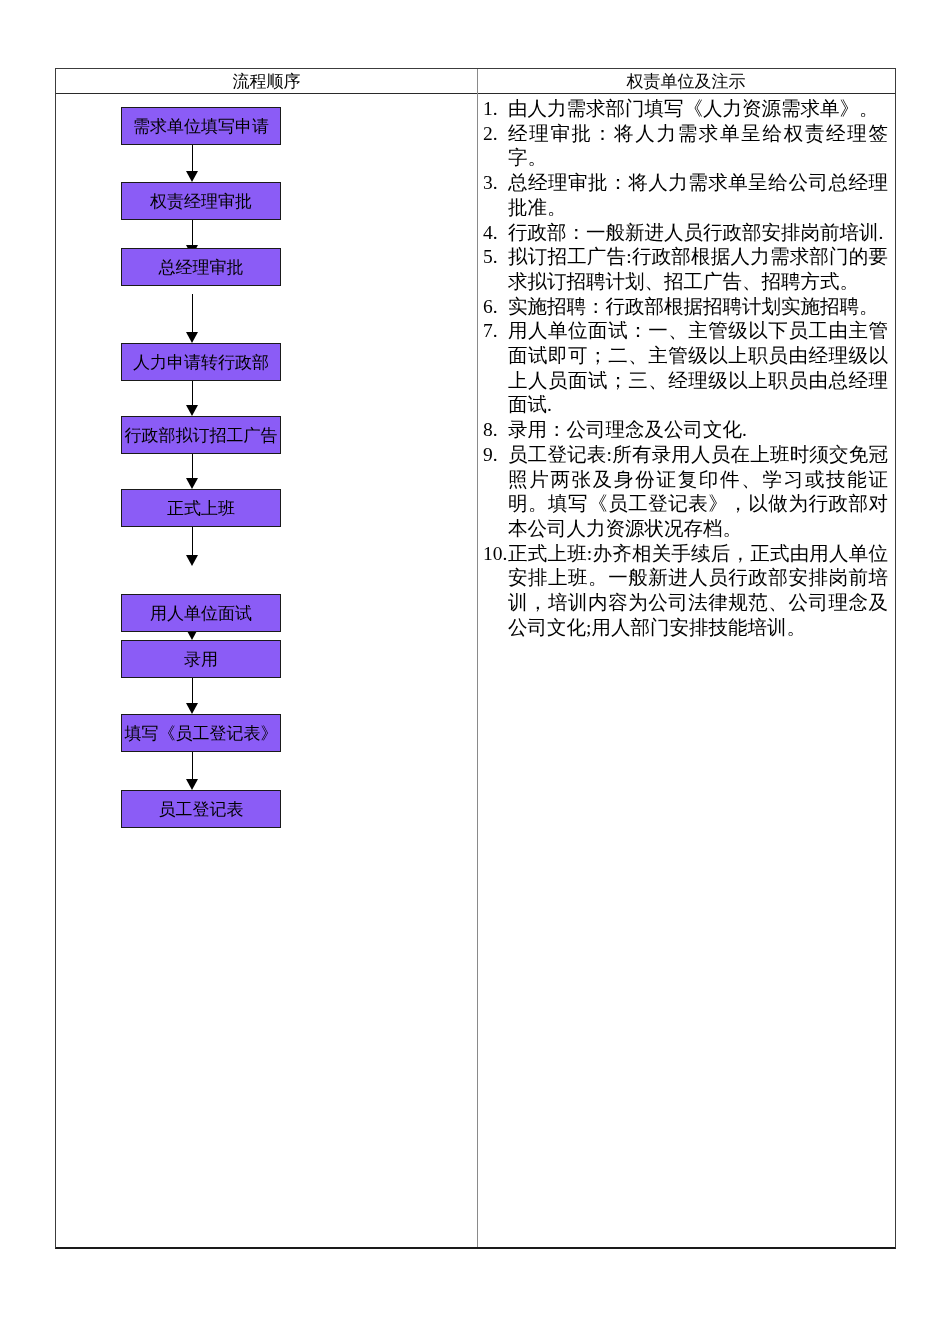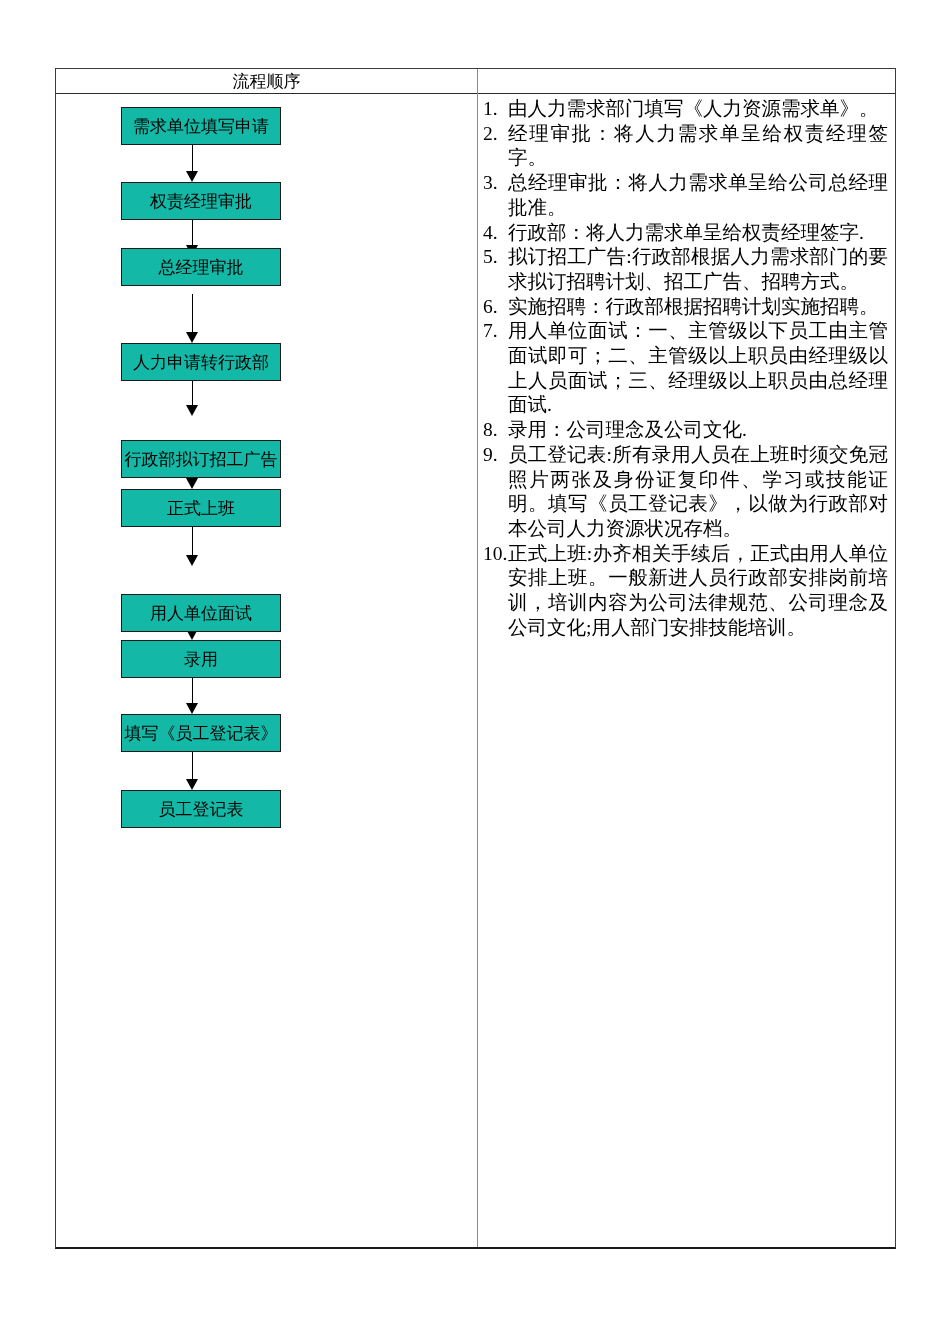--- a/index.html
+++ b/index.html
@@ -22,21 +22,21 @@
   }
   .hcell{
     display:flex;align-items:center;justify-content:center;
     font-size:17px;line-height:1;white-space:nowrap;
   }
   .hcell.left{width:421px;}
   .hcell.right{flex:1;}
   
   .fbox{
     position:absolute;left:121px;width:160px;height:38px;box-sizing:border-box;
-    border:1px solid #1a1a1a;background:#14b8a6;
+    border:1px solid #1a1a1a;background:#8b5cf6;
     display:flex;align-items:center;justify-content:center;
     font-size:17px;line-height:1;white-space:nowrap;z-index:2;
   }
   
   .arrow{position:absolute;left:186px;width:13px;z-index:1;}
   .arrow .shaft{
     position:absolute;left:5.75px;top:0;width:1.5px;height:calc(100% - 10px);
     background:#000;display:block;
   }
   .arrow .head{
@@ -54,29 +54,30 @@
   .note .txt{flex:1;text-align:justify;text-justify:inter-character;font-family:Liberation Serif, serif;}
 </style>
 </head>
 <body>
 
 <div id="screen">
 
   <div id="table-frame">
     <div id="header-row">
       <div class="hcell left">流程顺序</div>
+      <div class="hcell right">权责单位及注示</div>
     </div>
     <div id="col-divider"></div>
   </div>
 
   <div class="fbox" style="top:107px">需求单位填写申请</div>
   <div class="fbox" style="top:182px">权责经理审批</div>
   <div class="fbox" style="top:248px">总经理审批</div>
   <div class="fbox" style="top:343px">人力申请转行政部</div>
-  <div class="fbox" style="top:440px">行政部拟订招工广告</div>
+  <div class="fbox" style="top:416px">行政部拟订招工广告</div>
   <div class="fbox" style="top:489px">正式上班</div>
   <div class="fbox" style="top:594px">用人单位面试</div>
   <div class="fbox" style="top:640px">录用</div>
   <div class="fbox" style="top:714px">填写《员工登记表》</div>
   <div class="fbox" style="top:790px">员工登记表</div>
 
   <div class="arrow" style="top:145px;height:37px">
       <i class="shaft"></i>
       <i class="head"></i>
     </div>
@@ -121,21 +122,21 @@
     <div class="note">
       <span class="num">2.</span>
       <span class="txt">经理审批：将人力需求单呈给权责经理签字。</span>
     </div>
     <div class="note">
       <span class="num">3.</span>
       <span class="txt">总经理审批：将人力需求单呈给公司总经理批准。</span>
     </div>
     <div class="note">
       <span class="num">4.</span>
-      <span class="txt">行政部：将人力需求单呈给权责经理签字.</span>
+      <span class="txt">行政部：一般新进人员行政部安排岗前培训.</span>
     </div>
     <div class="note">
       <span class="num">5.</span>
       <span class="txt">拟订招工广告:行政部根据人力需求部门的要求拟订招聘计划、招工广告、招聘方式。</span>
     </div>
     <div class="note">
       <span class="num">6.</span>
       <span class="txt">实施招聘：行政部根据招聘计划实施招聘。</span>
     </div>
     <div class="note">

